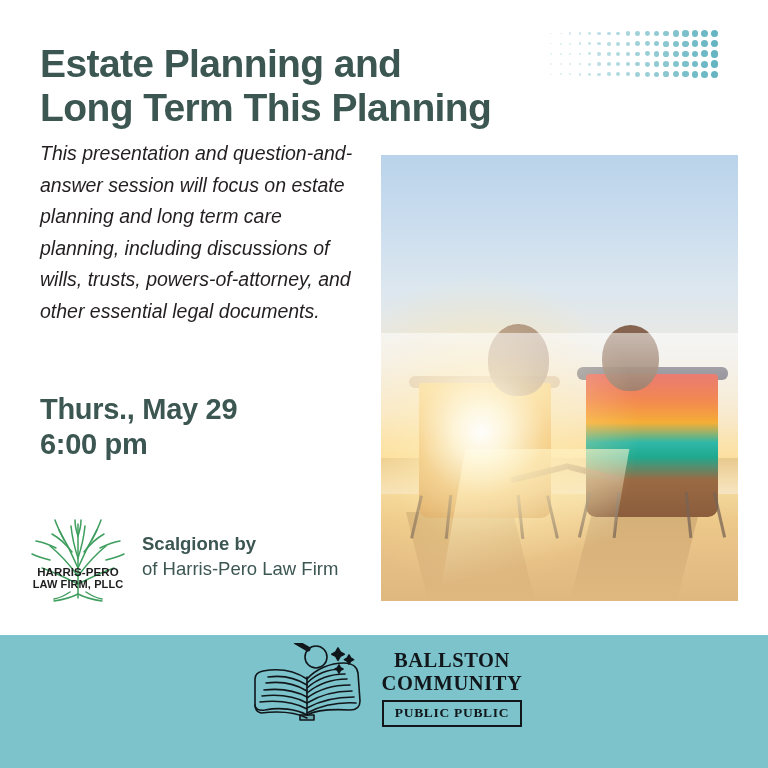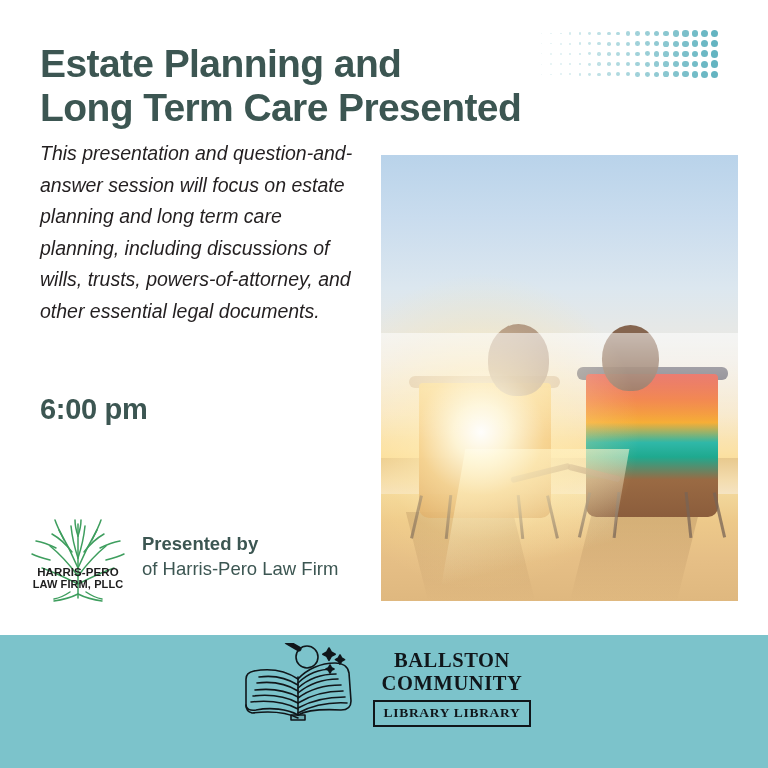--- a/index.html
+++ b/index.html
@@ -312,26 +312,27 @@
     <span class="dot" style="width: 5.67778px; height: 5.67778px; left: 125.461px; top: 41.4611px; background: rgb(95, 178, 191); opacity: 0.733889;"></span>
     <span class="dot" style="width: 6.02222px; height: 6.02222px; left: 134.889px; top: 41.2889px; background: rgb(95, 178, 191); opacity: 0.781111;"></span>
     <span class="dot" style="width: 6.36667px; height: 6.36667px; left: 144.317px; top: 41.1167px; background: rgb(95, 178, 191); opacity: 0.828333;"></span>
     <span class="dot" style="width: 6.71111px; height: 6.71111px; left: 153.744px; top: 40.9444px; background: rgb(95, 178, 191); opacity: 0.875556;"></span>
     <span class="dot" style="width: 7.05556px; height: 7.05556px; left: 163.172px; top: 40.7722px; background: rgb(95, 178, 191); opacity: 0.922778;"></span>
     <span class="dot" style="width: 7.4px; height: 7.4px; left: 172.6px; top: 40.6px; background: rgb(95, 178, 191); opacity: 0.97;"></span>
   </div>
 
 <h1 class="headline">
   <span class="l">Estate Planning and</span>
-  <span class="l">Long Term Care Presented</span>
+  <span class="l">Long Term This Planning</span>
 </h1>
 
 <p class="blurb">This presentation and question-and-answer session will focus on estate planning and long term care planning, including discussions of wills, trusts, powers-of-attorney, and other essential legal documents.</p>
 
 <div class="when">
+  <span>Thurs., May 29</span>
   <span>6:00 pm</span>
 </div>
 
 <div class="presenter">
 
   <div class="hp-logo">
     <svg viewBox="0 0 104 100" width="104" height="100" aria-hidden="true">
       <g fill="none" stroke="#3E9E5E" stroke-width="1.5" stroke-linecap="round">
         <path d="M52 92 C52 70 52 46 52 18"></path>
         <path d="M52 62 C46 48 40 36 33 24"></path>
@@ -358,21 +359,21 @@
         <path d="M80 54 C88 52 94 50 98 48"></path>
       </g>
       <g fill="#1d1d1d" font-family="Liberation Sans, sans-serif" font-weight="700" text-anchor="middle">
         <text x="52" y="70" font-size="11.5" letter-spacing="0.1">HARRIS-PERO</text>
         <text x="52" y="82" font-size="11" letter-spacing="0.1">LAW FIRM, PLLC</text>
       </g>
     </svg>
   </div>
 
   <div class="hp-text">
-    <span class="b">Presented by</span>
+    <span class="b">Scalgione by</span>
     <span class="r">of Harris-Pero Law Firm</span>
   </div>
 </div>
 
 <div class="photo">
   <div class="sky"></div>
   <div class="sea"></div>
   <div class="sand"></div>
   <div class="shadow s1"></div>
   <div class="shadow s2"></div>
@@ -445,18 +446,18 @@
           <path d="M93 22 l1.4 2.6 2.6 1.4 -2.6 1.4 -1.4 2.6 -1.4 -2.6 -2.6 -1.4 2.6 -1.4 z" fill="#10161a"></path>
         </g>
       </svg>
     </div>
 
     <div class="lib-text">
       <div class="lib-name">
         <span>BALLSTON</span>
         <span>COMMUNITY</span>
       </div>
-      <div class="lib-box">LIBRARY LIBRARY</div>
+      <div class="lib-box">PUBLIC PUBLIC</div>
     </div>
 
   </div>
 
 </div>
 
 </body></html>

